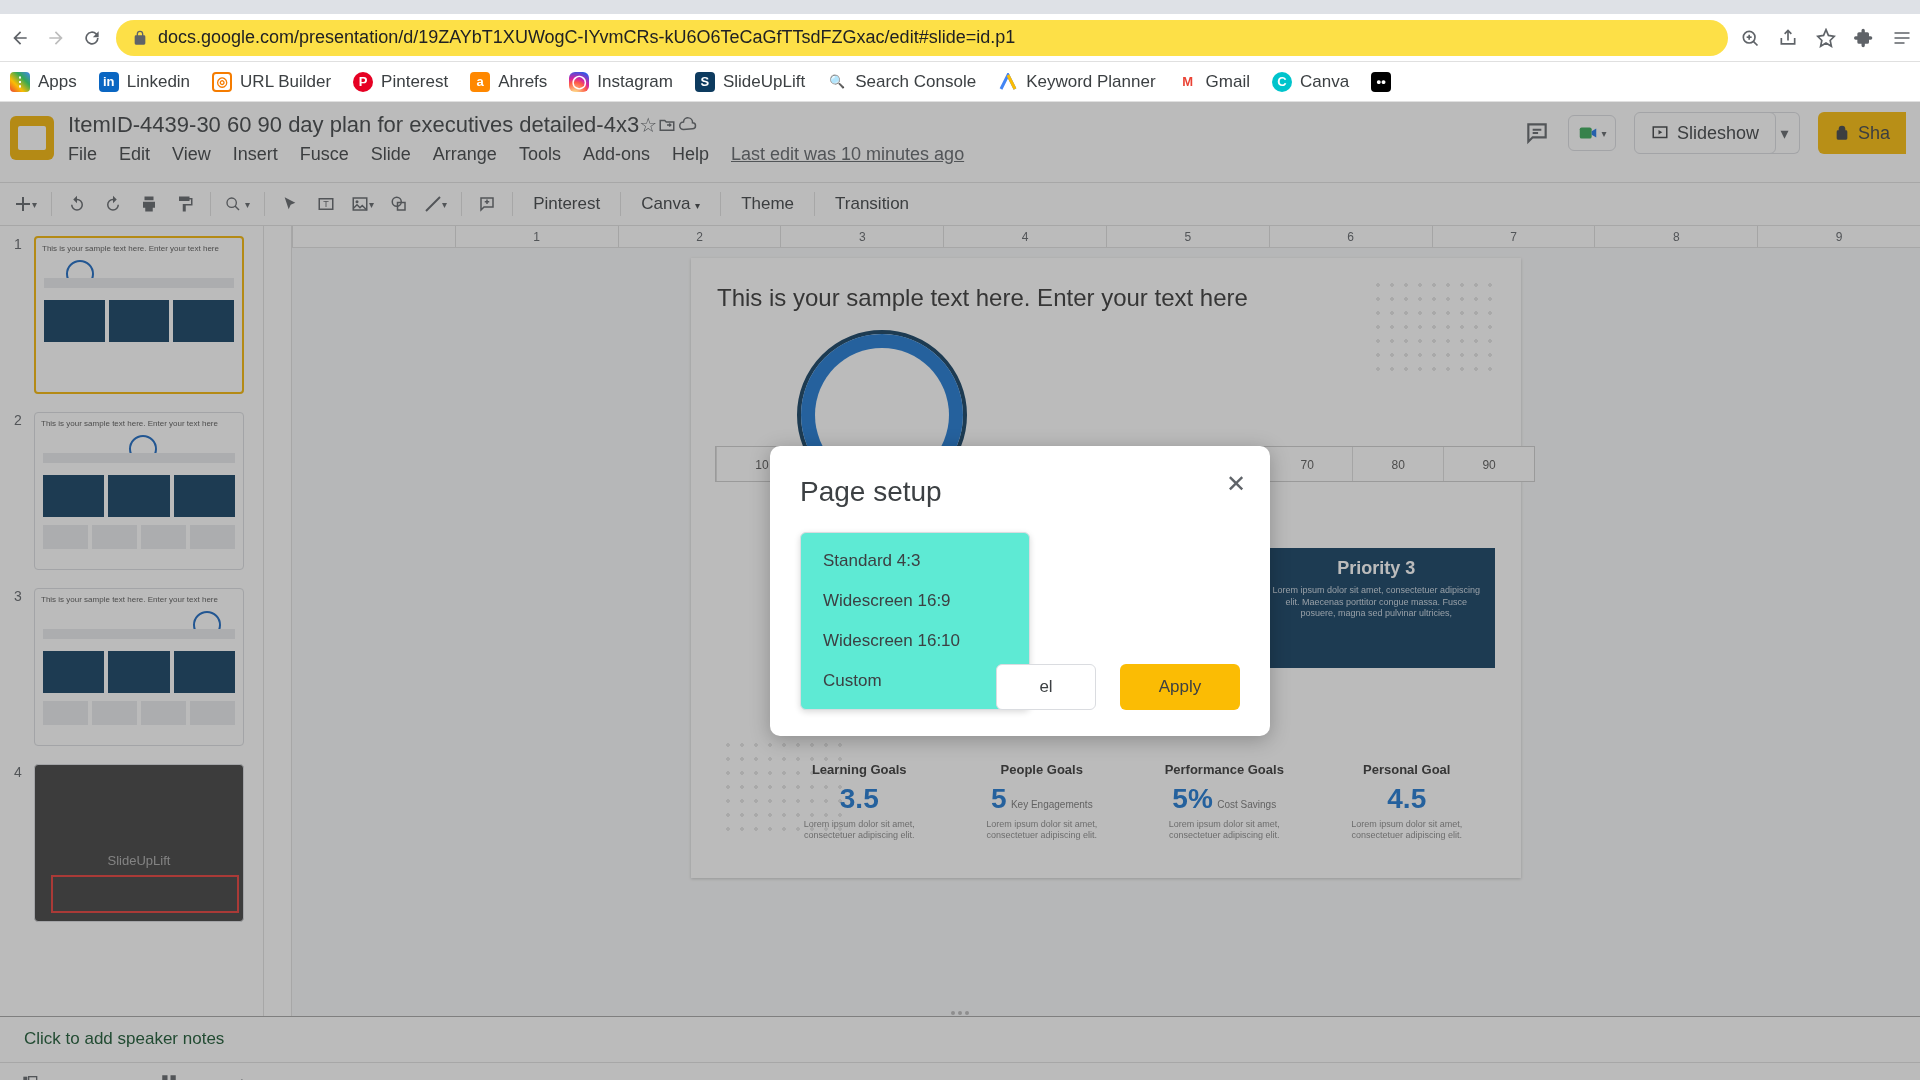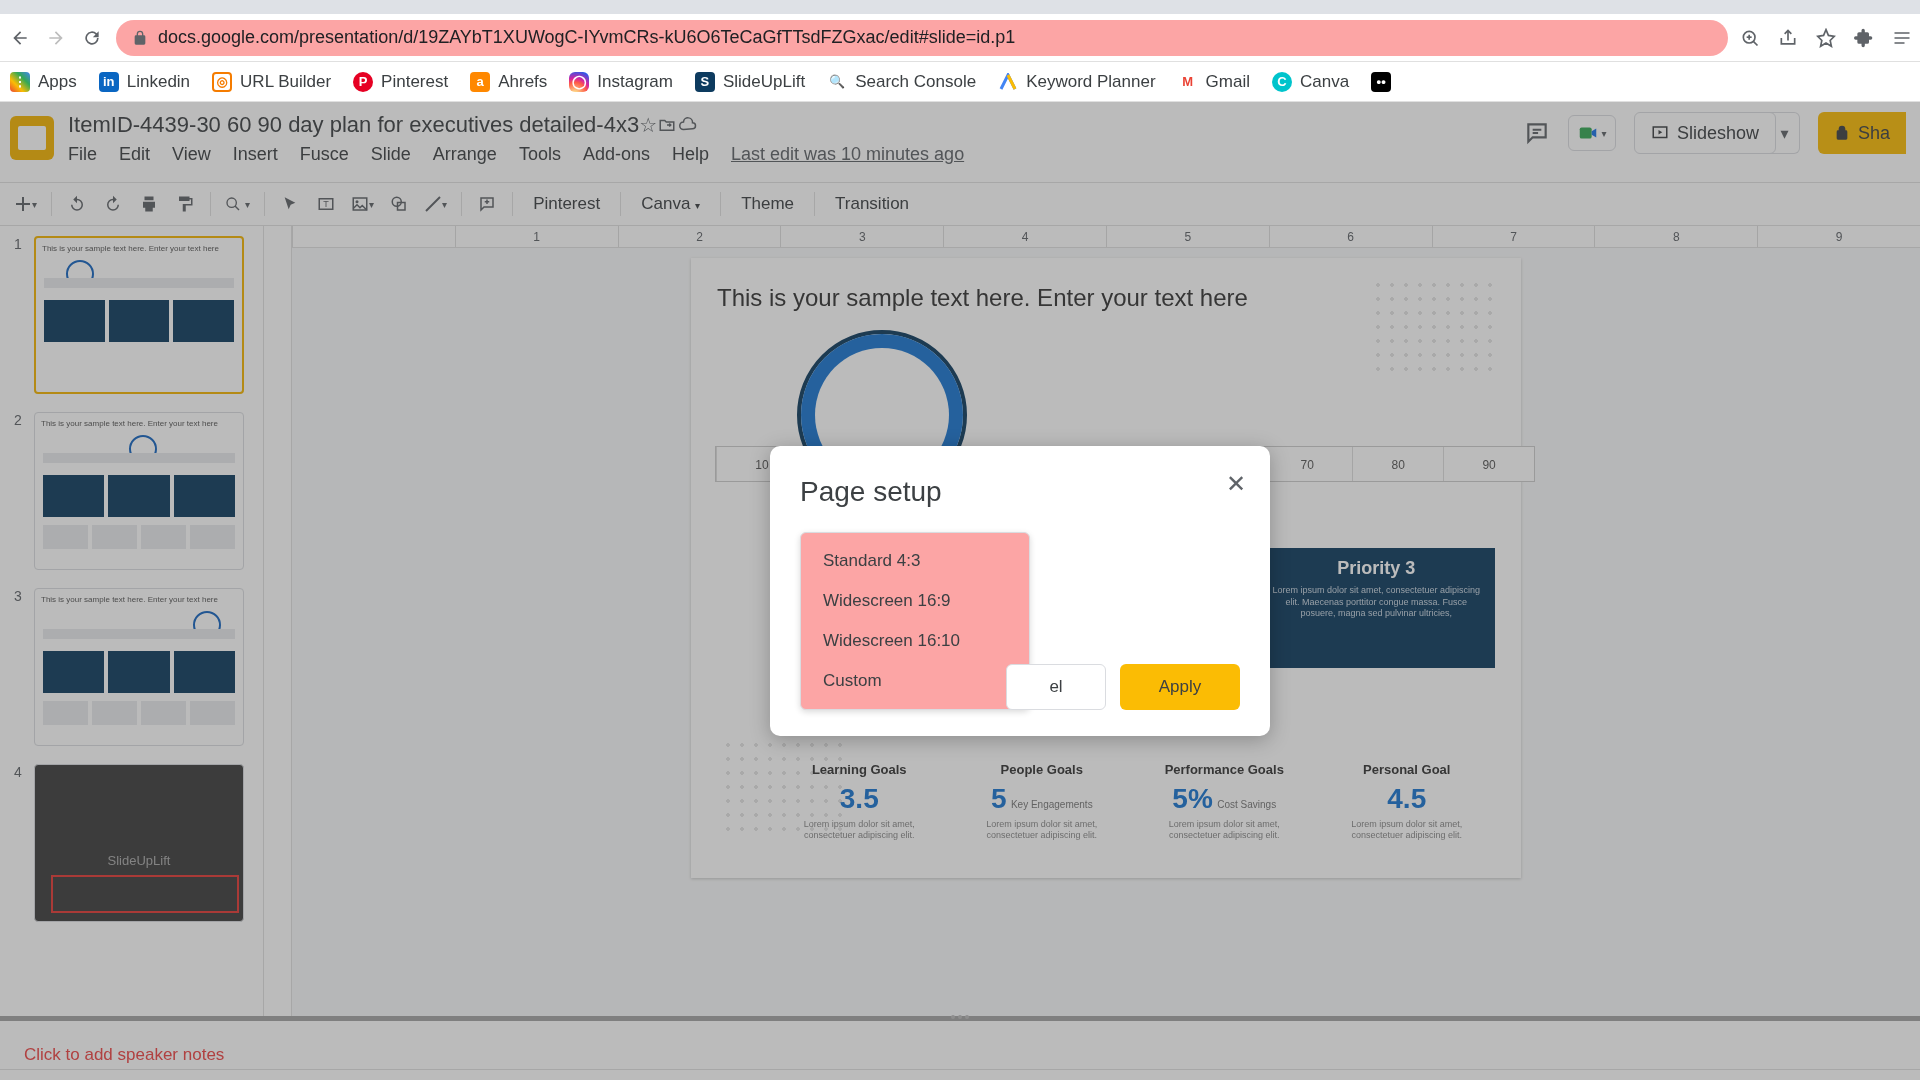--- a/index.html
+++ b/index.html
@@ -3,21 +3,21 @@
 <meta charset="utf-8">
 <style>
 * { margin:0; padding:0; box-sizing:border-box; font-family:Arial,sans-serif; }
 body { width:1920px; height:1080px; background:#fff; overflow:hidden; position:relative; }
 
 
 .chrome-tabs { height:14px; background:#dee1e6; }
 .chrome-bar { height:48px; background:#fff; display:flex; align-items:center; padding:0 8px; gap:12px; border-bottom:1px solid #e0e0e0; }
 .nav-btn { width:24px; height:24px; display:flex; align-items:center; justify-content:center; color:#5f6368; cursor:pointer; }
 .nav-btn.disabled { color:#bdbdbd; }
-.url-input { flex:1; height:36px; background:#fca5a5; border-radius:18px; display:flex; align-items:center; padding:0 16px; gap:10px; color:#202124; font-size:18px; }
+.url-input { flex:1; height:36px; background:#fde047; border-radius:18px; display:flex; align-items:center; padding:0 16px; gap:10px; color:#202124; font-size:18px; }
 .lock { color:#5f6368; }
 .chrome-right { display:flex; align-items:center; gap:18px; color:#5f6368; }
 
 .bookmarks { height:40px; background:#fff; display:flex; align-items:center; padding:0 10px; gap:22px; border-bottom:1px solid #e0e0e0; font-size:17px; color:#3c4043; }
 .bm { display:flex; align-items:center; gap:8px; cursor:pointer; }
 .bm-icon { width:20px; height:20px; border-radius:4px; display:flex; align-items:center; justify-content:center; font-size:13px; font-weight:bold; color:#fff; }
 
 
 .app { position:relative; }
 .titlebar { height:80px; display:flex; align-items:flex-start; padding:10px 14px 0 10px; gap:14px; }
@@ -77,37 +77,37 @@
 .goal { flex:1; padding:6px; }
 .goal h5 { font-size:13px; font-weight:bold; color:#333; margin-bottom:6px; }
 .goal .num { font-size:28px; font-weight:bold; color:#1976d2; }
 .goal .sub { font-size:10px; color:#777; }
 .goal p { font-size:9px; color:#888; margin-top:4px; line-height:1.3; }
 
 .dots-grid { position:absolute; width:130px; height:100px; background-image:radial-gradient(#d0d0d0 2px, transparent 2px); background-size:14px 14px; opacity:.6; }
 .dots-tr { top:20px; right:20px; }
 .dots-bl { bottom:40px; left:30px; }
 
-.notes { height:46px; border-top:5px solid #a3a3a3; padding:24px 24px; color:#ef4444; font-size:17px; position:relative; }
+.notes { height:46px; border-top:1px solid #a3a3a3; padding:12px 24px; color:#14532d; font-size:17px; position:relative; }
 .notes-handle { position:absolute; top:-6px; left:50%; transform:translateX(-50%); width:40px; height:6px; display:flex; gap:3px; justify-content:center; }
 .notes-handle i { width:4px; height:4px; background:#bbb; border-radius:50%; }
 
 .footer { height:38px; border-top:1px solid #e0e0e0; display:flex; align-items:center; padding:0 20px; gap:120px; color:#5f6368; }
 .footer .fbtn { cursor:pointer; }
 
 
 .overlay { position:absolute; inset:102px 0 0 0; background:rgba(60,60,60,0.35); z-index:50; }
 
 
 .dialog { position:absolute; z-index:60; left:770px; top:446px; width:500px; background:#fff; border-radius:10px; box-shadow:0 4px 20px rgba(0,0,0,0.25); padding:30px 30px 26px 30px; }
 .dialog-title { font-size:28px; color:#3c4043; }
 .close-x { position:absolute; top:24px; right:24px; font-size:24px; color:#5f6368; cursor:pointer; }
-.dropdown-open { margin-top:24px; width:230px; border:1px solid #dadce0; border-radius:6px; box-shadow:0 2px 6px rgba(0,0,0,0.15); padding:8px 0; background:#fca5a5; }
+.dropdown-open { margin-top:24px; width:230px; border:1px solid #dadce0; border-radius:6px; box-shadow:0 2px 6px rgba(0,0,0,0.15); padding:8px 0; background:#5eead4; }
 .dd-item { padding:10px 22px; font-size:17px; color:#3c4043; cursor:pointer; }
-.dialog-actions { position:absolute; right:30px; bottom:26px; display:flex; gap:14px; }
+.dialog-actions { position:absolute; right:30px; bottom:26px; display:flex; gap:24px; }
 .cancel-btn { width:100px; height:46px; border:1px solid #dadce0; border-radius:6px; background:#fff; display:flex; align-items:center; justify-content:center; font-size:17px; color:#3c4043; cursor:pointer; }
 .apply-btn { width:120px; height:46px; border-radius:6px; background:#fbbc04; display:flex; align-items:center; justify-content:center; font-size:17px; color:#3c4043; cursor:pointer; }
 
 svg { display:block; }
 </style>
 </head>
 <body>
 
 <div class="chrome-tabs"></div>
 <div class="chrome-bar">

